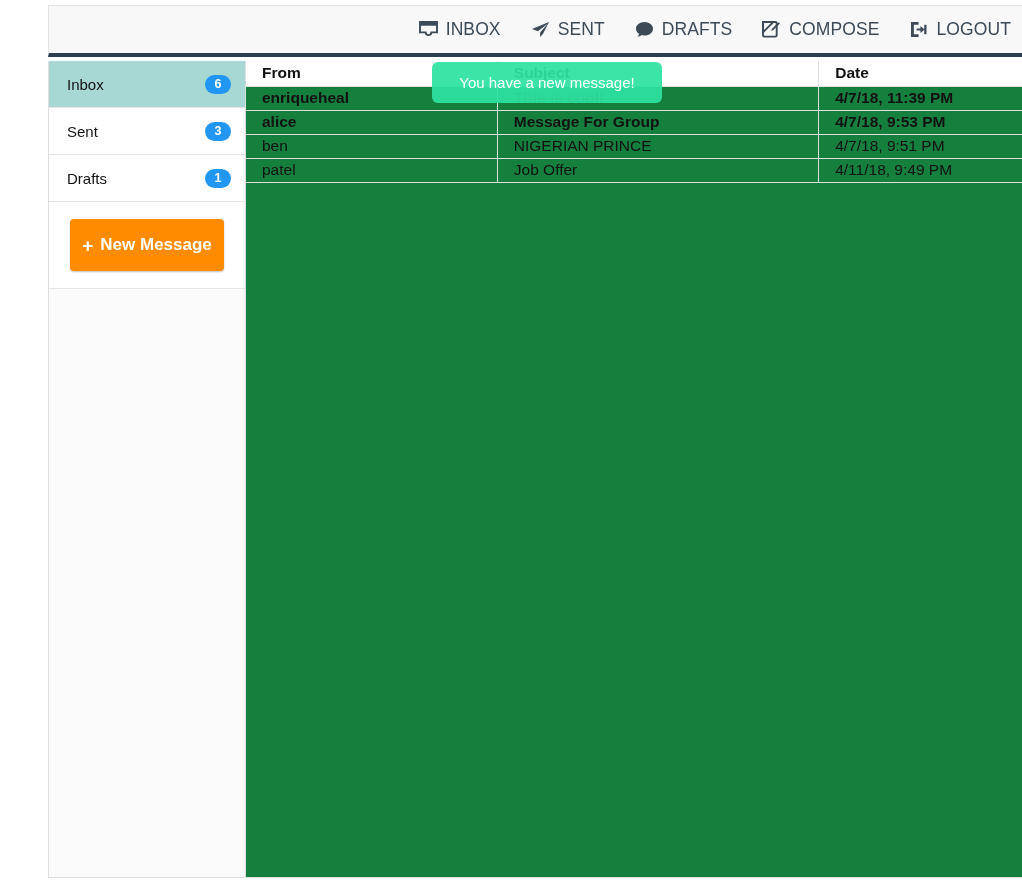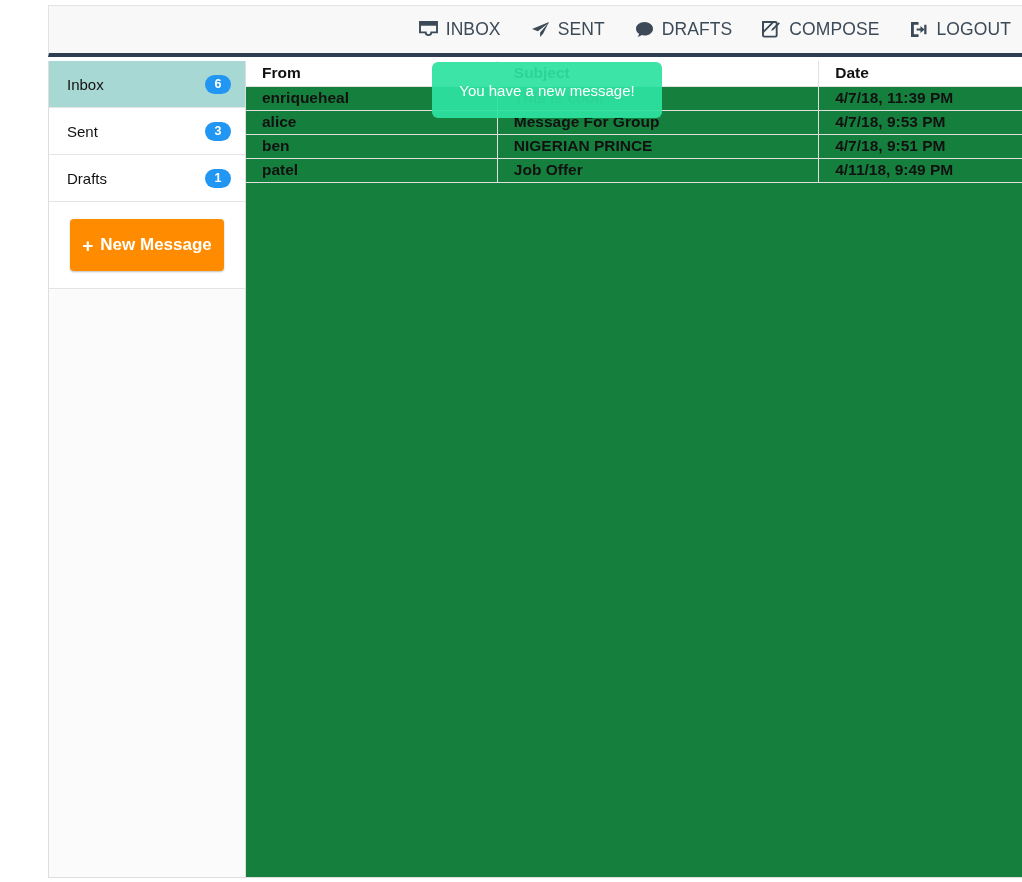--- a/index.html
+++ b/index.html
@@ -144,28 +144,28 @@
     white-space: nowrap;
     overflow: hidden;
   }
   table.mail th {
     font-weight: bold;
     height: 25px;
     background: #ffffff;
   }
   table.mail td:last-child, table.mail th:last-child { border-right: none; }
   tr.unread td { font-weight: bold; }
-  tr.read td { font-weight: bold; }
+  tr.read td { font-weight: normal; }
 
   
   .toast {
     position: absolute;
     left: 392px; top: 62px;
     width: 230px;
-    height: 56px;
+    height: 41px;
     background: rgba(45, 226, 161, 0.93);
     border-radius: 6px;
     color: #ffffff;
     font-size: 15px;
     display: flex;
     align-items: center;
     justify-content: center;
     text-align: center;
     z-index: 50;
     pointer-events: auto;

